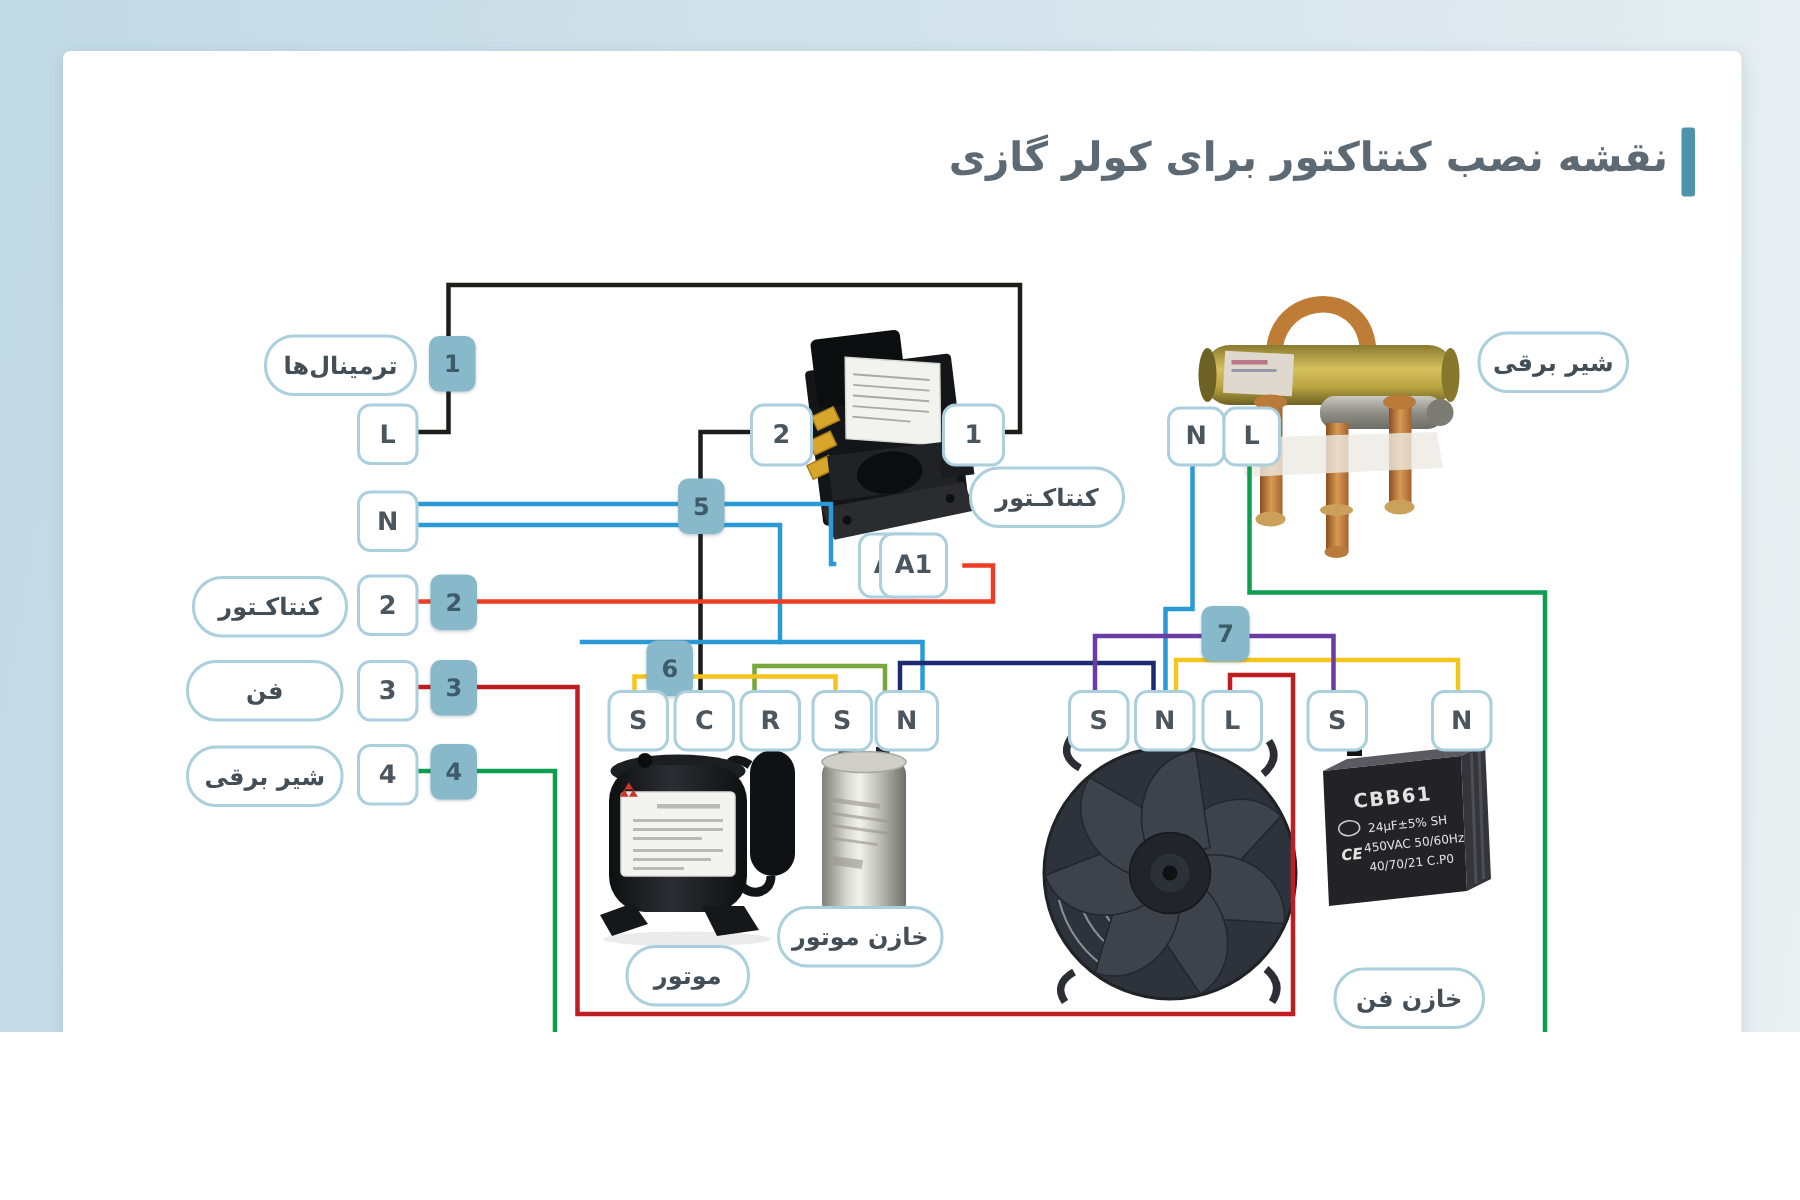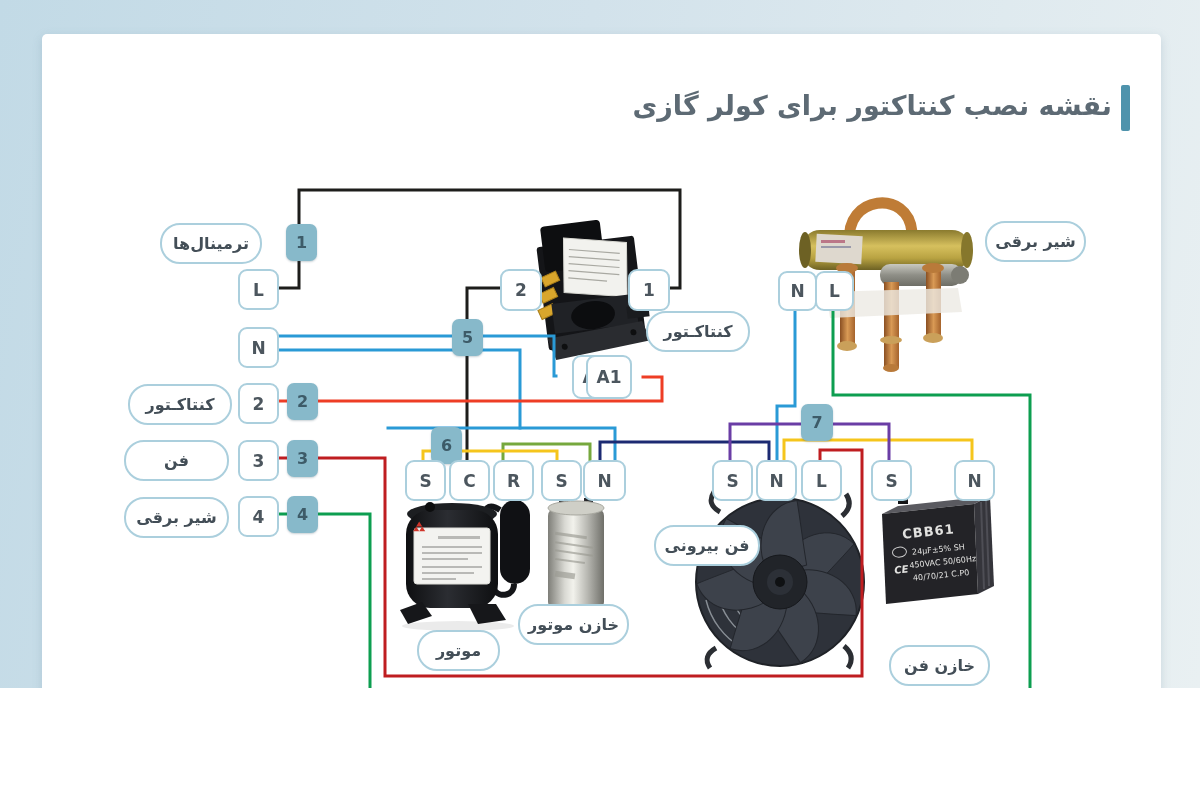--- a/index.html
+++ b/index.html
@@ -216,21 +216,21 @@
     <polyline points="600,460 600,442 769,442 769,460" stroke="#1c2a72"></polyline>
     <polyline points="503,460 503,444 590,444 590,460" stroke="#76a83d"></polyline>
     <polyline points="423,460 423,451 557,451 557,460" stroke="#f5c51c"></polyline>
     <polyline points="972,460 972,440 784,440 784,460" stroke="#f5c51c"></polyline>
     <polyline points="730,460 730,424 889,424 889,460" stroke="#6a3da5"></polyline>
     <polyline points="275,401 662,401 662,377 643,377" stroke="#ee3d25"></polyline>
     <polyline points="275,458 385,458 385,676 862,676 862,450 820,450 820,460" stroke="#bf1d20"></polyline>
     <polyline points="275,514 370,514 370,692 1030,692 1030,395 833,395 833,306" stroke="#0d9e50"></polyline>
   </svg>
 
-  <div class="pill" style="left:160px;top:223px;width:98px">ترمینال‌ها</div>
+  <div class="pill" style="left:176px;top:223px;width:98px">ترمینال‌ها</div>
   <div class="pill" style="left:128px;top:384px;width:100px">کنتاکـتور</div>
   <div class="pill" style="left:124px;top:440px;width:101px">فن</div>
   <div class="pill" style="left:124px;top:497px;width:101px">شیر برقی</div>
 
   <div class="tbox" style="left:238px;top:269px">L</div>
   <div class="tbox" style="left:238px;top:327px">N</div>
   <div class="tbox" style="left:238px;top:383px">2</div>
   <div class="tbox" style="left:238px;top:440px">3</div>
   <div class="tbox" style="left:238px;top:496px">4</div>
 
@@ -260,15 +260,14 @@
 
   <div class="tbox" style="left:712px;top:460px">S</div>
   <div class="tbox" style="left:756px;top:460px">N</div>
   <div class="tbox" style="left:801px;top:460px">L</div>
 
   <div class="tbox" style="left:871px;top:460px">S</div>
   <div class="tbox" style="left:954px;top:460px">N</div>
 
   <div class="pill" style="left:417px;top:630px;width:79px">موتور</div>
   <div class="pill" style="left:518px;top:604px;width:107px">خازن موتور</div>
-  <div class="pill" style="left:654px;top:525px;width:102px">فن بیرونی</div>
   <div class="pill" style="left:889px;top:645px;width:97px">خازن فن</div>
 </div>
 
 </body></html>

